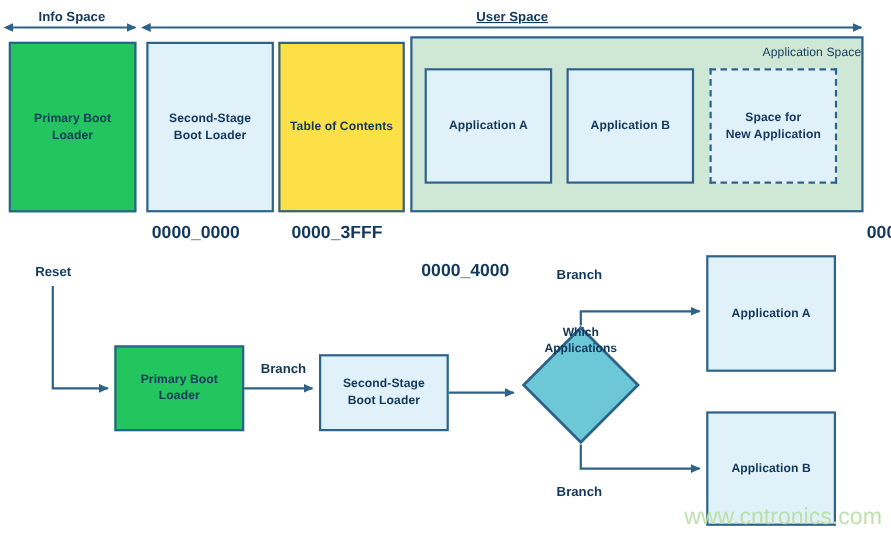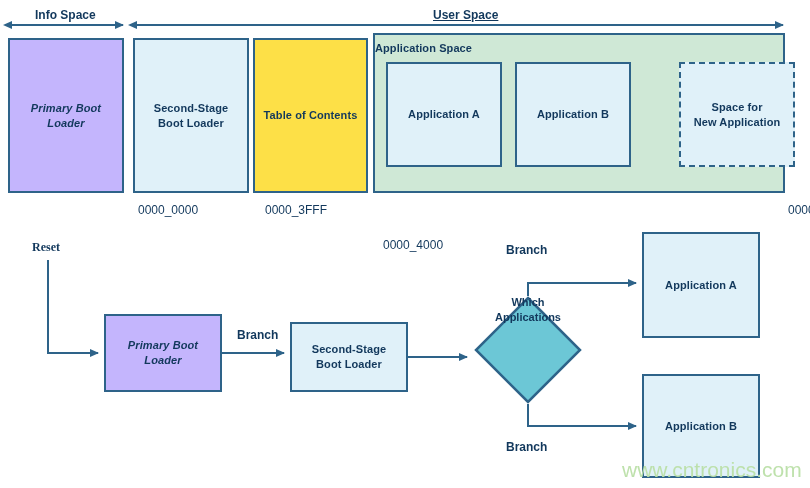--- a/index.html
+++ b/index.html
@@ -24,49 +24,49 @@
     display: flex;
     align-items: center;
     justify-content: center;
     text-align: center;
     color: #12385C;
     font-size: 11px;
     font-weight: bold;
     line-height: 1.35;
     letter-spacing: 0.1px;
   }
-  .box.pink   { background: #c4b5fd; font-style: italic; }
+  .box.pink   { background: #22c55e; }
   .box.blue   { background: #E0F1F9; }
   .box.orange { background: #fde047; }
   .box.green  { background: #CFE8D6; }
   .box.dashed { border-style: dashed; border-width: 2px; background: #E0F1F9; }
 
   .box-label-top {
     position: absolute;
     left: 0;
     right: 0;
     top: 6px;
-    text-align: left;
+    text-align: right;
     font-size: 11px;
-    font-weight: bold;
+    font-weight: normal;
     color: #12385C;
   }
 
   .free-label {
     position: absolute;
     color: #12385C;
     font-size: 12px;
     font-weight: bold;
     white-space: nowrap;
   }
   .addr-label {
     position: absolute;
     color: #12385C;
-    font-size: 12px;
-    font-weight: normal;
+    font-size: 16px;
+    font-weight: bold;
     white-space: nowrap;
     padding-left: 43px;
   }
 
   .diamond-wrap {
     position: absolute;
   }
   .diamond-shape {
     position: absolute;
     inset: 0;
@@ -139,33 +139,33 @@
       <span>Application A</span>
     </div>
   </div>
 
   <div class="box blue" style="left:515px; top:62px; width:116px; height:105px;">
     <div>
       <span>Application B</span>
     </div>
   </div>
 
-  <div class="box dashed" style="left:645px; top:62px; width:116px; height:105px;margin-left:34px;">
+  <div class="box dashed" style="left:645px; top:62px; width:116px; height:105px;">
     <div>
       <span>Space for</span><br>
       <span>New Application</span>
     </div>
   </div>
 
   <div class="addr-label" style="left:95px; top:203px;">0000_0000</div>
   <div class="addr-label" style="left:222px; top:203px;">0000_3FFF</div>
   <div class="addr-label" style="left:340px; top:203px;margin-top:35px;">0000_4000</div>
   <div class="addr-label" style="left:745px; top:203px;">0000_3FFF</div>
 
-  <div class="free-label" style="left:32px; top:240px;font-family:Liberation Serif, serif;">Reset</div>
+  <div class="free-label" style="left:32px; top:240px;">Reset</div>
 
   <div class="box pink" style="left:104px; top:314px; width:118px; height:78px;">
     <div>
       <span>Primary Boot</span><br>
       <span>Loader</span>
     </div>
   </div>
 
   <div class="free-label" style="left:237px; top:328px;">Branch</div>
 

